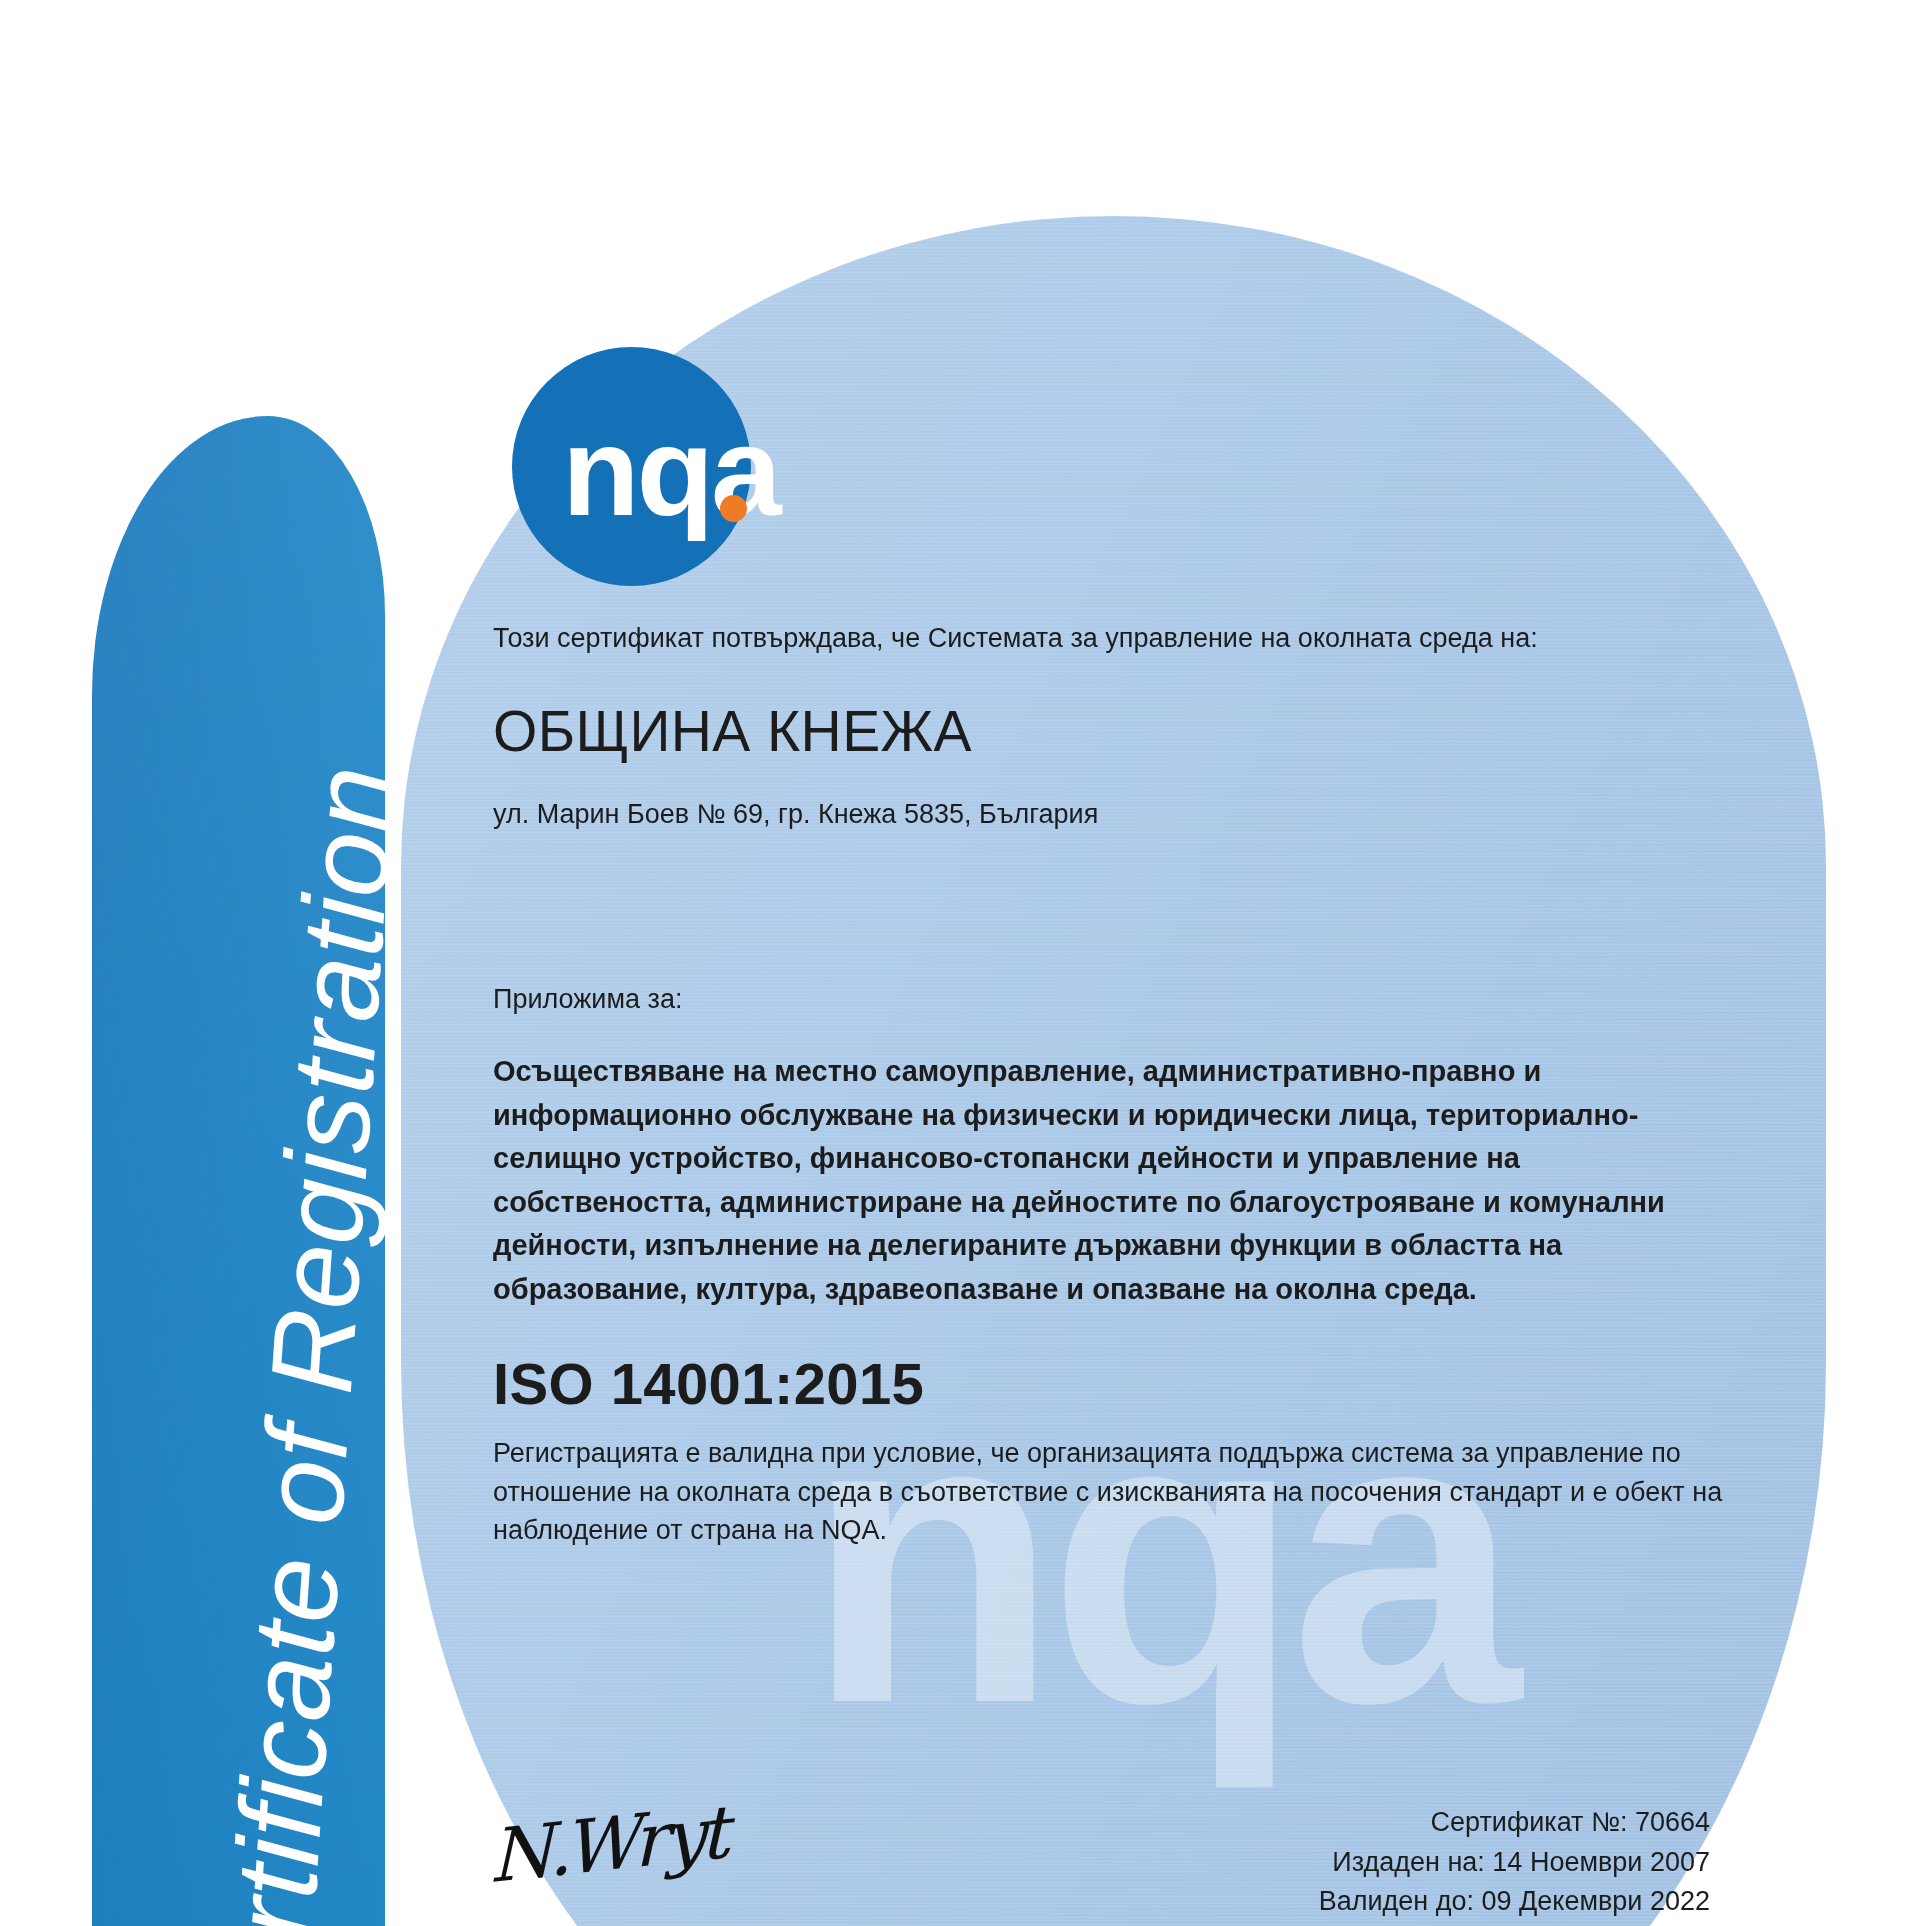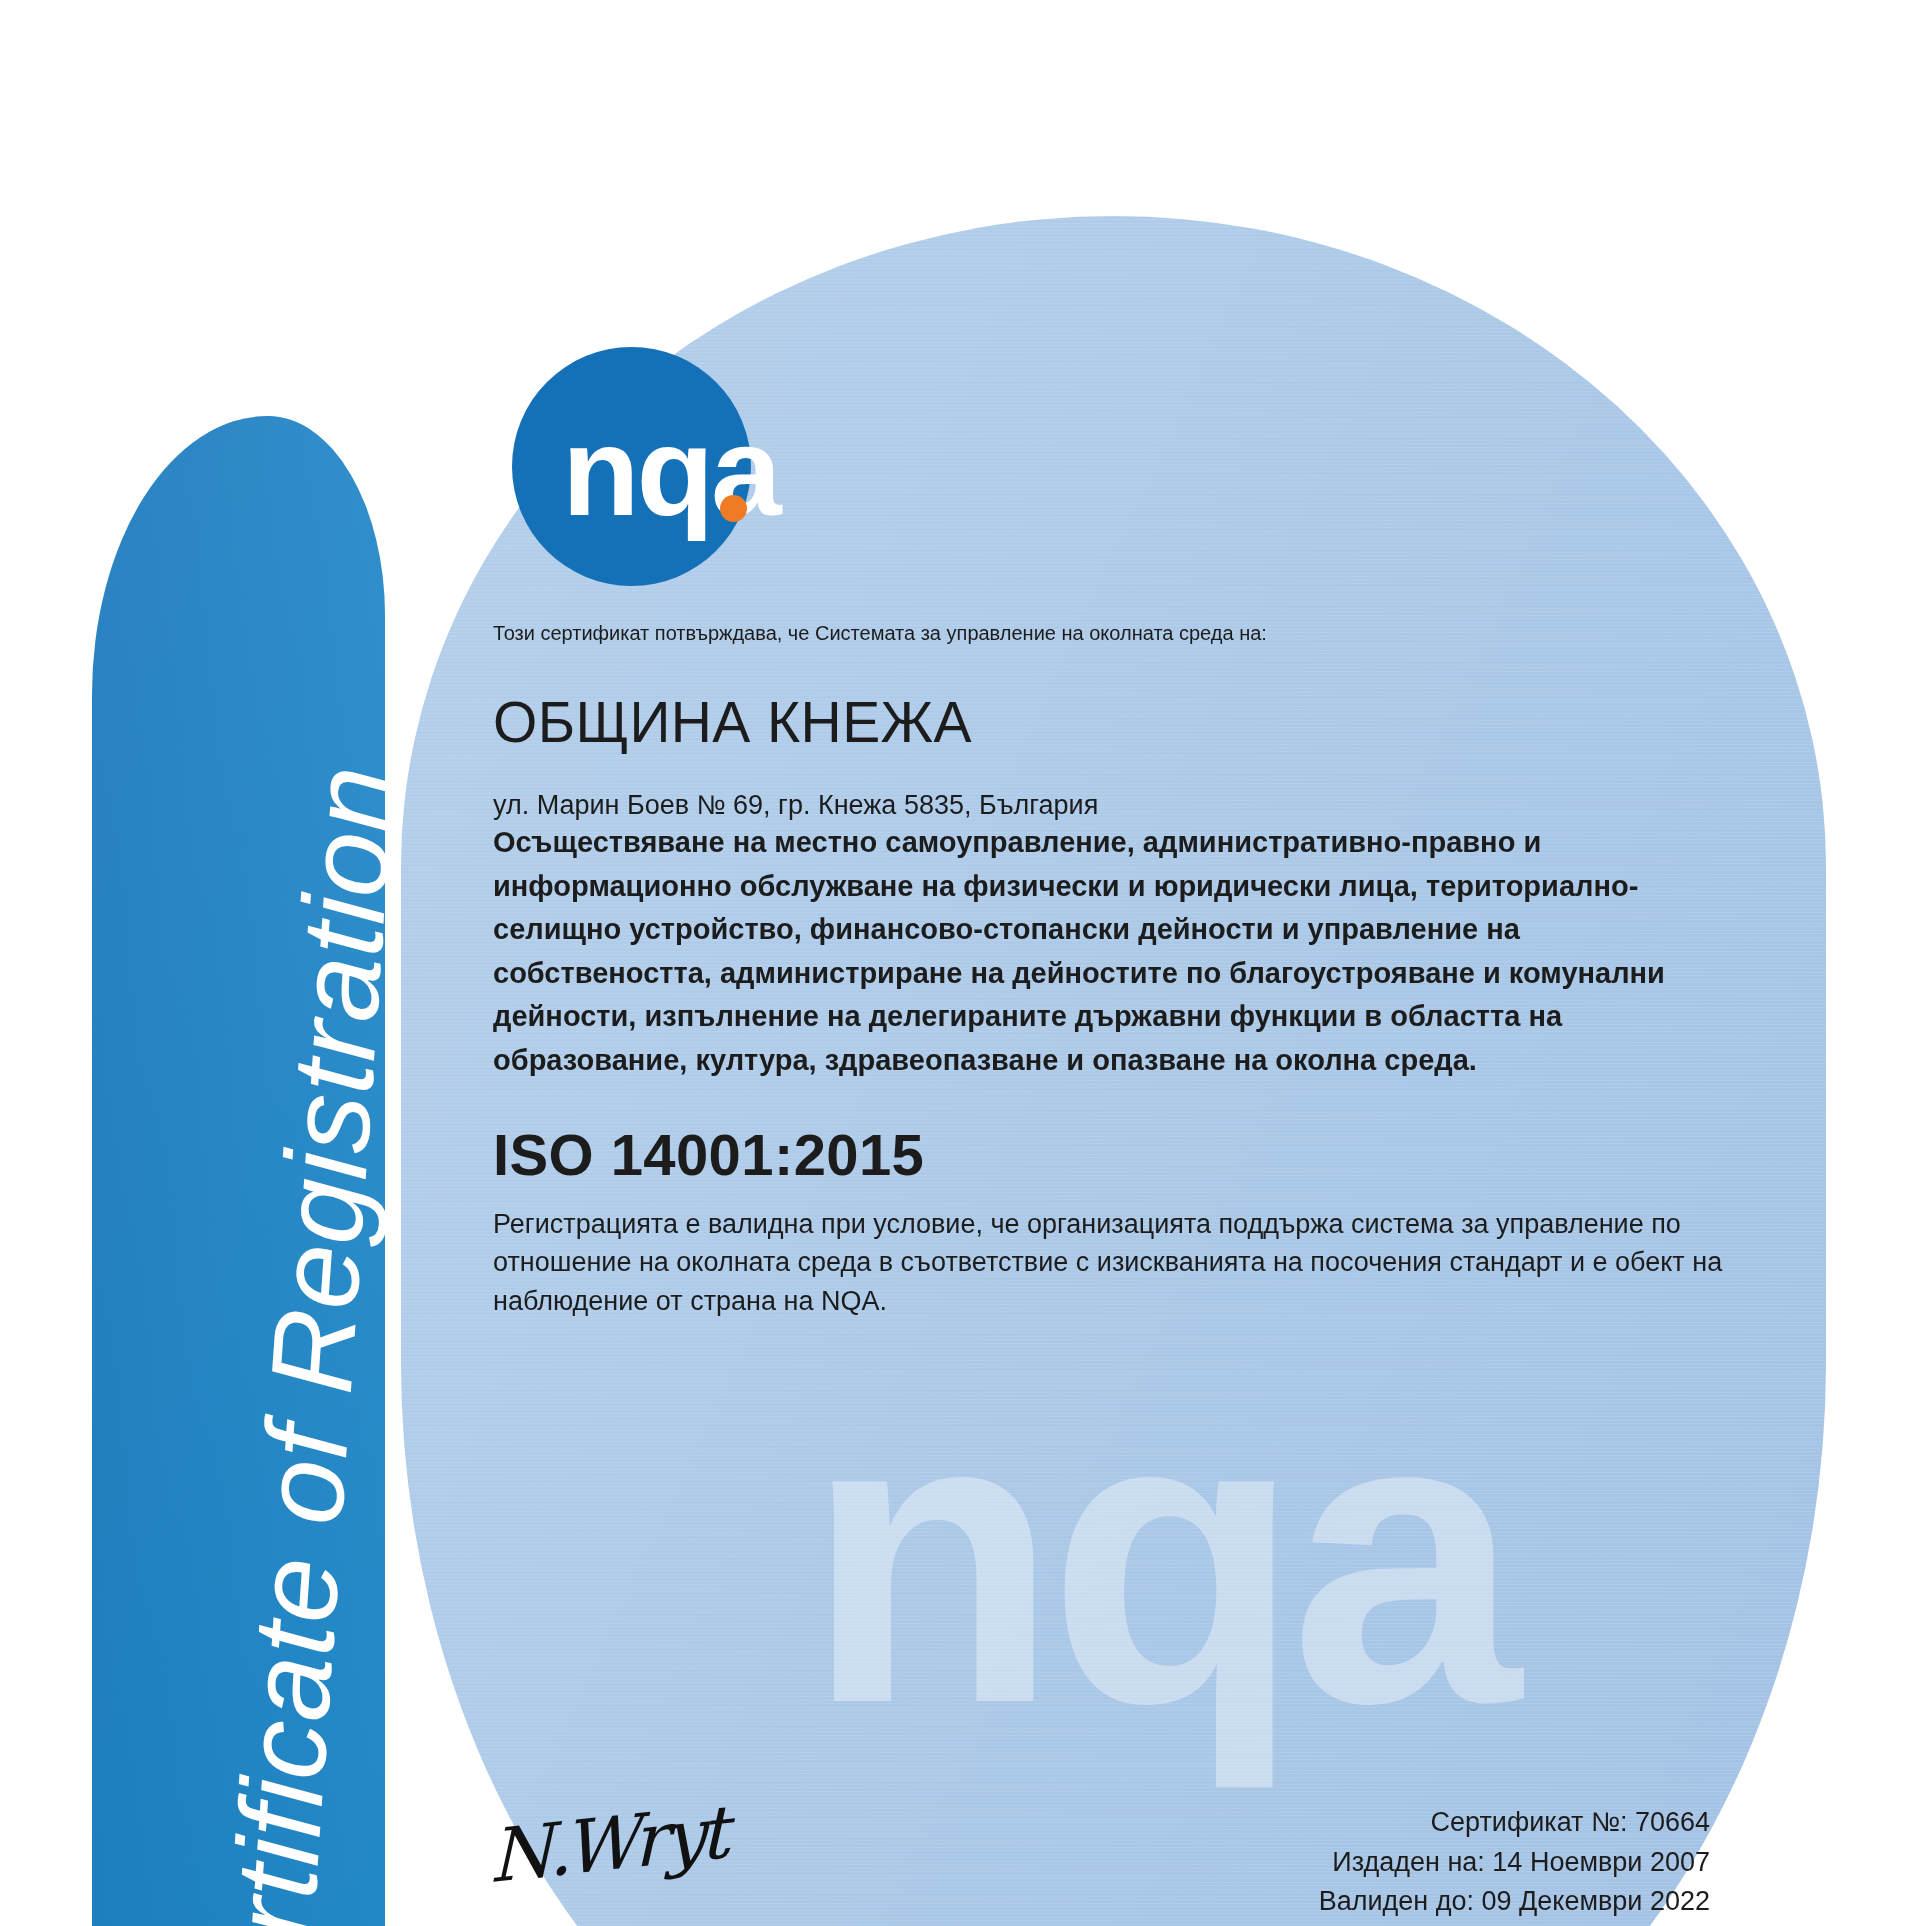--- a/index.html
+++ b/index.html
@@ -136,21 +136,21 @@
 
   
   .body-col {
     position: absolute;
     left: 493px;
     top: 620px;
     width: 1237px;
     color: #1c1c1c;
   }
   .line-intro {
-    font-size: 20px;
+    font-size: 27px;
     line-height: 1.35;
     margin: 0 0 42px 0;
   }
   .org-name {
     font-size: 57px;
     font-weight: 400;
     letter-spacing: 0.4px;
     margin: 0 0 35px 0;
   }
   .org-addr {
@@ -229,20 +229,21 @@
   </div>
 
   <div class="logo-circle"></div>
   <div class="logo-text">nqa</div>
   <div class="logo-dot"></div>
 
   <div class="body-col">
     <p class="line-intro">Този сертификат потвърждава, че Системата за управление на околната среда на:</p>
     <p class="org-name">ОБЩИНА КНЕЖА</p>
     <p class="org-addr">ул. Марин Боев № 69, гр. Кнежа 5835, България</p>
+    <p class="applies-label">Приложима за:</p>
     <p class="scope">Осъществяване на местно самоуправление, административно-правно и информационно обслужване на физически и юридически лица, териториално-селищно устройство, финансово-стопански дейности и управление на собствеността, администриране на дейностите по благоустрояване и комунални дейности, изпълнение на делегираните държавни функции в областта на образование, култура, здравеопазване и опазване на околна среда.</p>
     <p class="standard">ISO 14001:2015</p>
     <p class="validity">Регистрацията е валидна при условие, че организацията поддържа система за управление по отношение на околната среда в съответствие с изискванията на посочения стандарт и е обект на наблюдение от страна на NQA.</p>
   </div>
 
   <div class="sig-wrap">
     <div class="sig-mark">N.Wryt</div>
     
   </div>
 

